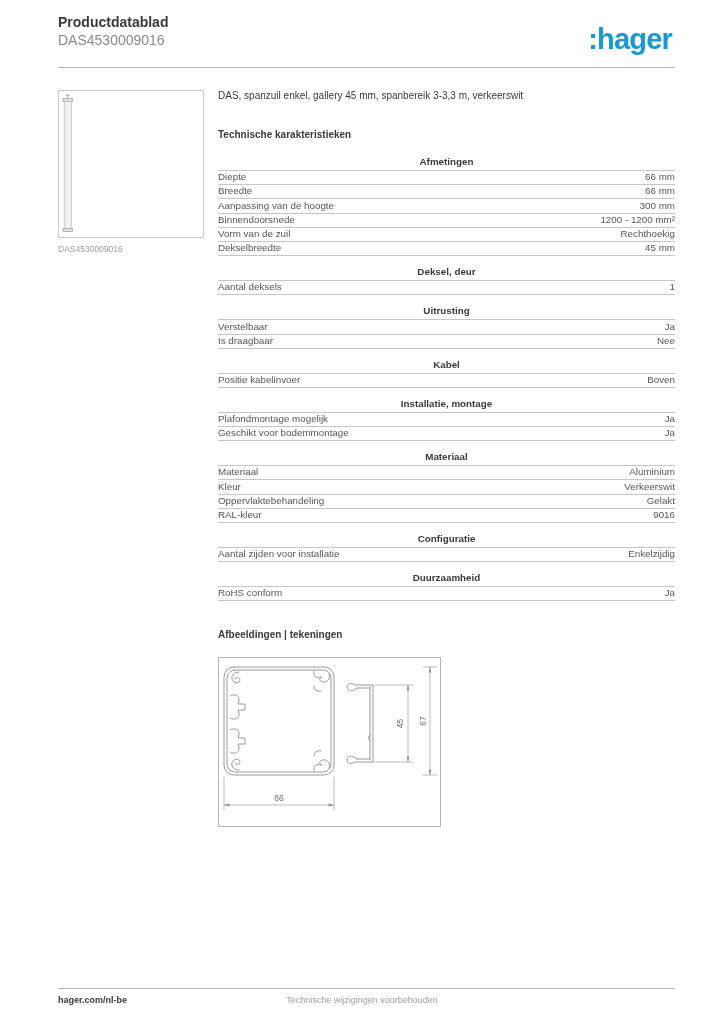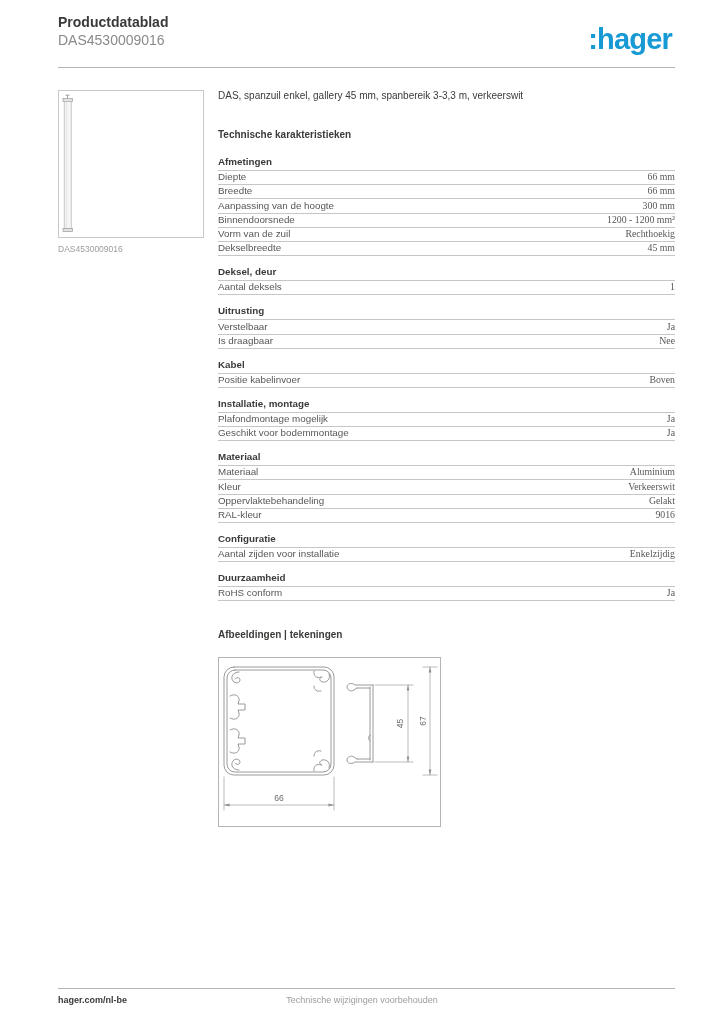--- a/index.html
+++ b/index.html
@@ -14,28 +14,28 @@
   .header-rule{position:absolute;left:58px;top:67px;width:617px;height:1px;background:#b4b4b4;}
   
   .image-box{position:absolute;left:58px;top:90px;width:144px;height:146px;border:1px solid #c9c9c9;background:#fff;}
   .image-caption{position:absolute;left:58px;top:244px;font-size:8.5px;color:#9d9d9c;}
   
   .main{position:absolute;left:218px;top:90px;width:457px;}
   .description{font-size:10px;font-weight:400;color:#3a3a39;line-height:12px;}
   .tech-title{margin-top:27px;font-size:10px;font-weight:700;color:#3a3a39;line-height:12px;}
   .section{margin-top:10px;}
   #sections .section:first-child{margin-top:15px;}
-  .section-heading{font-size:9.8px;font-weight:700;color:#3a3a39;line-height:11px;padding-bottom:3px;border-bottom:1px solid #c6c6c6;}
+  .section-heading{font-size:9.8px;font-weight:700;color:#3a3a39;line-height:11px;padding-bottom:3px;border-bottom:1px solid #c6c6c6;text-align:center;}
   .spec-row{
     display:flex;justify-content:space-between;align-items:flex-end;
     height:14.2px;box-sizing:border-box;padding-bottom:2px;
     border-bottom:1px solid #c6c6c6;font-size:9.8px;color:#575756;
   }
   .spec-label{white-space:nowrap;}
-  .spec-value{white-space:nowrap;text-align:right;font-family:Liberation Serif, serif;}
+  .spec-value{white-space:nowrap;text-align:right;}
   .drawings-title{margin-top:28px;font-size:10px;font-weight:700;color:#3a3a39;line-height:12px;}
   .drawing-box{margin-top:16px;width:221px;height:168px;border:1px solid #b4b4b4;background:#fff;}
   
   .footer-rule{position:absolute;left:58px;top:988px;width:617px;height:1px;background:#b4b4b4;}
   .footer-left{position:absolute;left:58px;top:995px;font-size:9px;font-weight:700;color:#3a3a39;}
   .footer-center{position:absolute;left:0;right:0;top:995px;text-align:center;font-size:9px;color:#9d9d9c;}
   .footer-right{position:absolute;right:49px;top:995px;font-size:9px;font-weight:700;color:#3a3a39;margin-top:36px;}
   svg{display:block;}
   .dim-text{font-family:"Liberation Sans",sans-serif;font-size:8.5px;fill:#6b6b6b;}
 </style>

